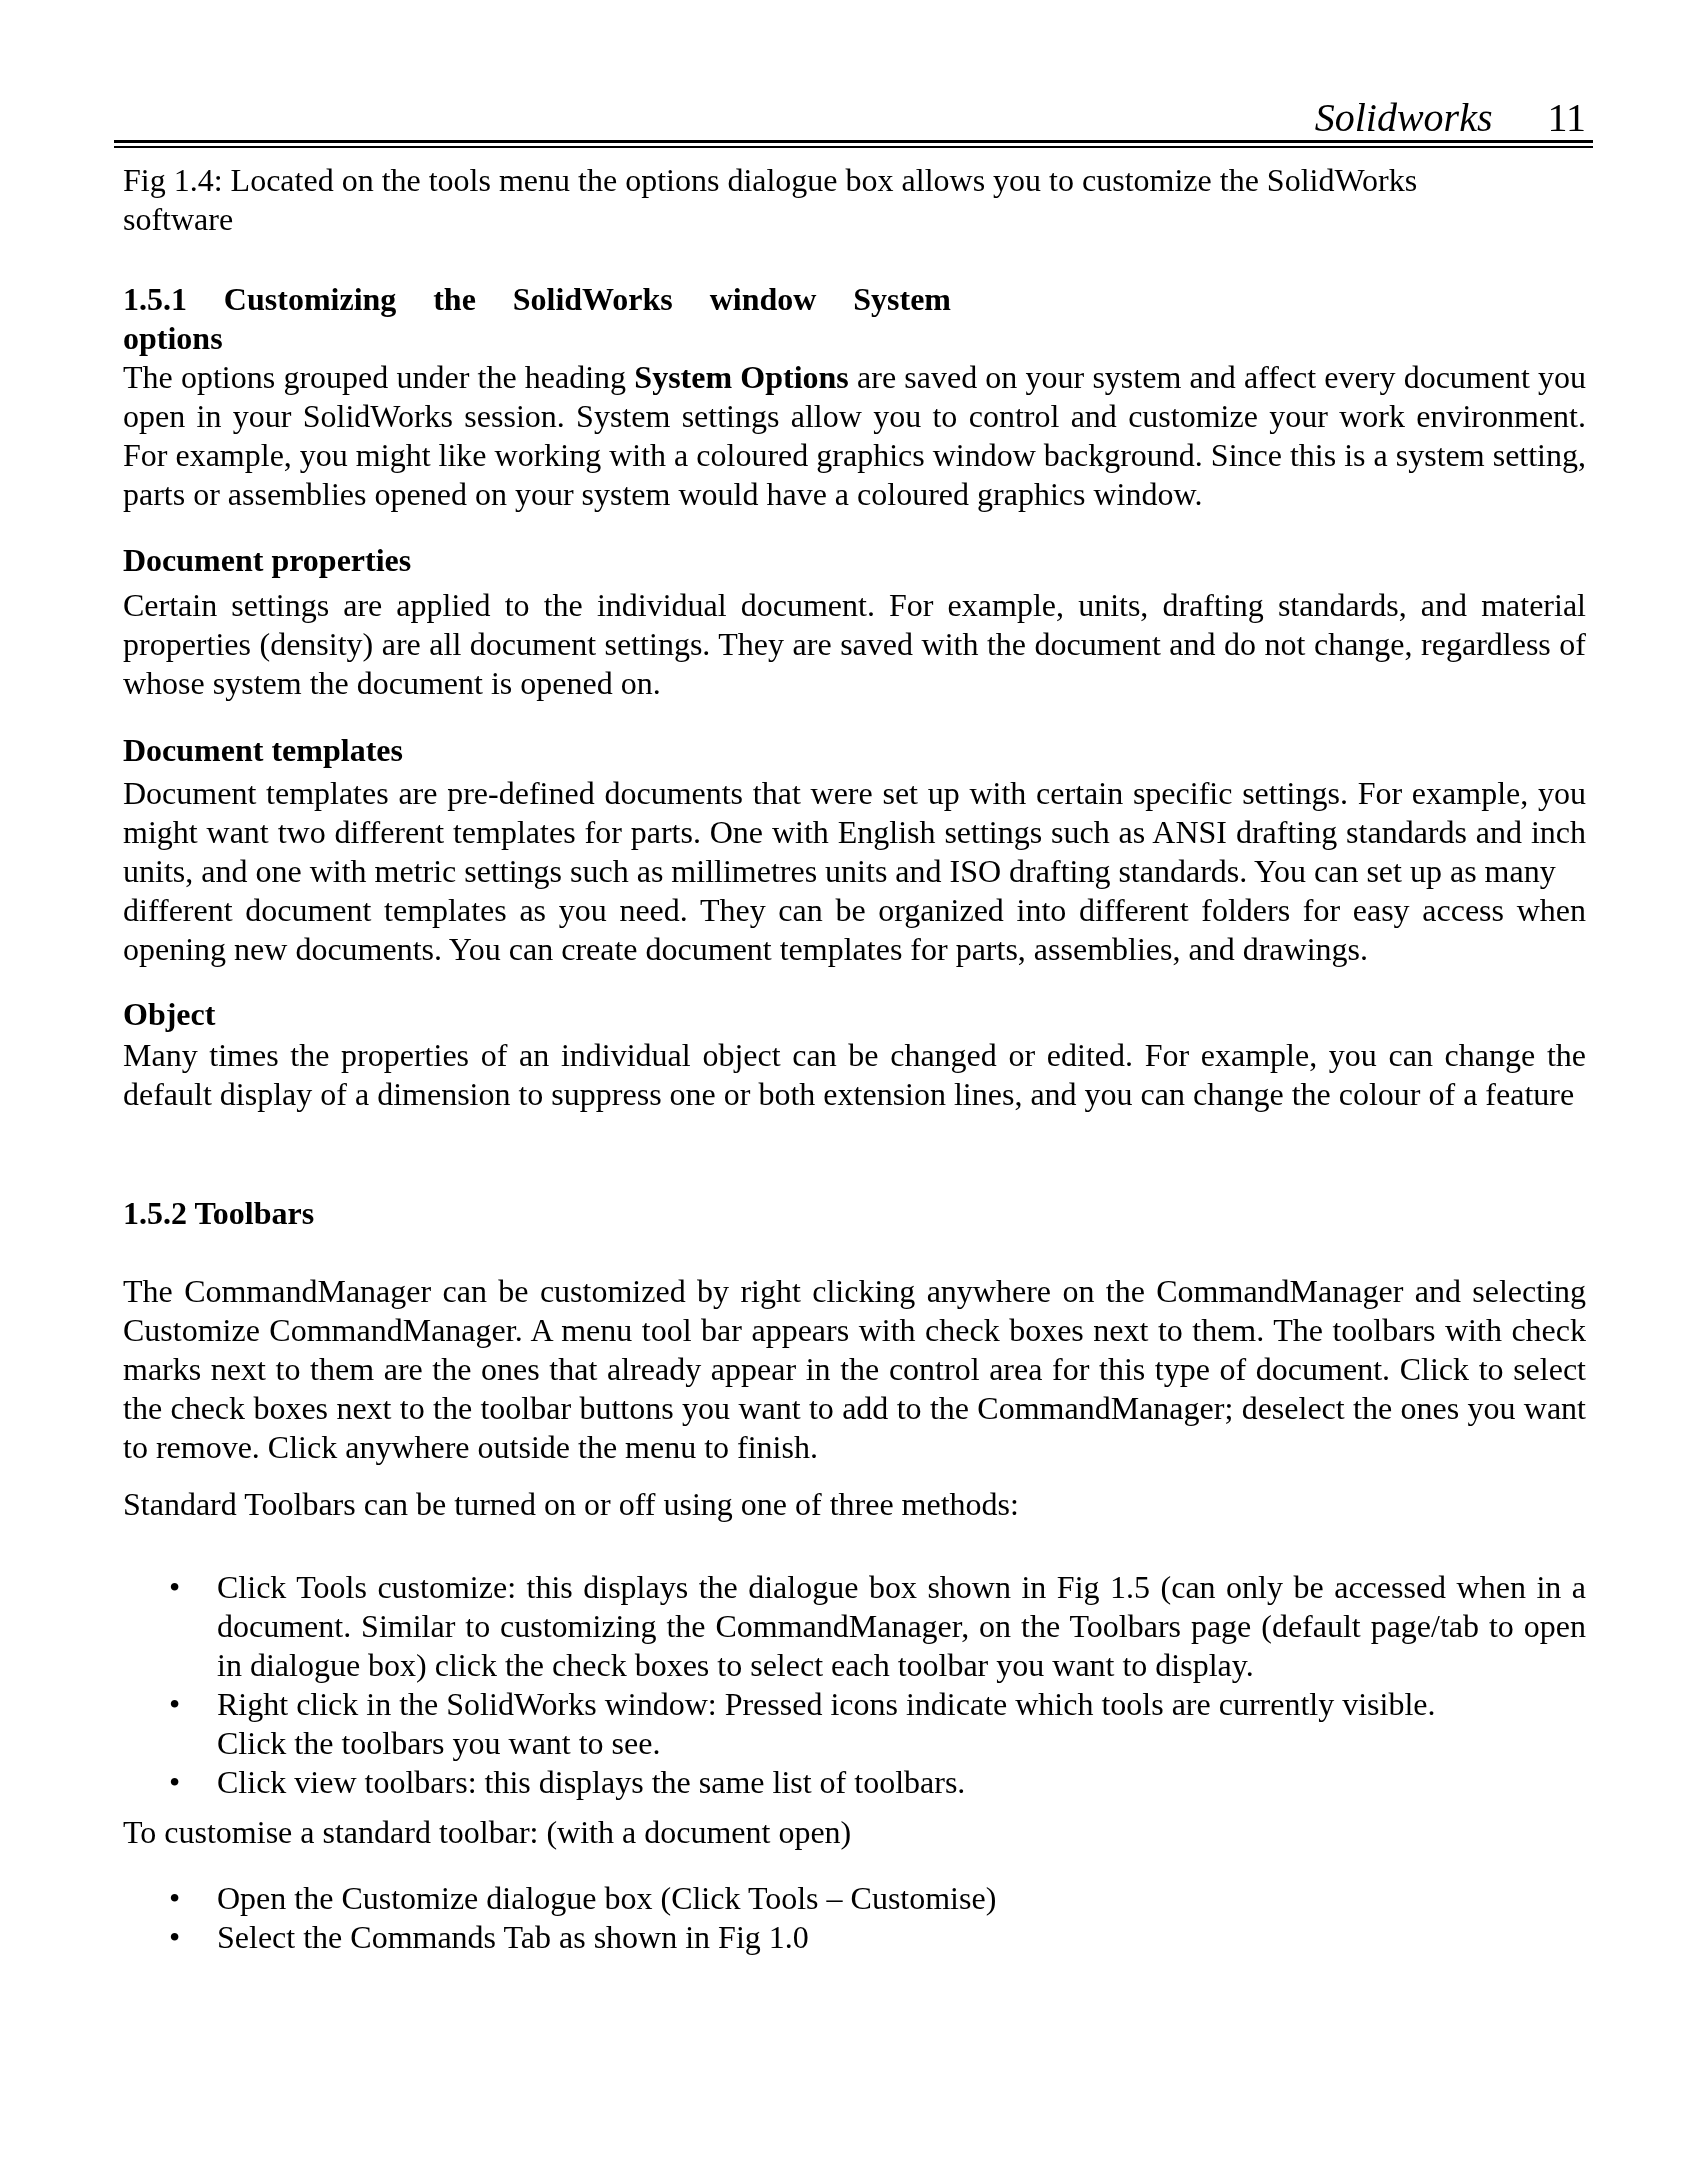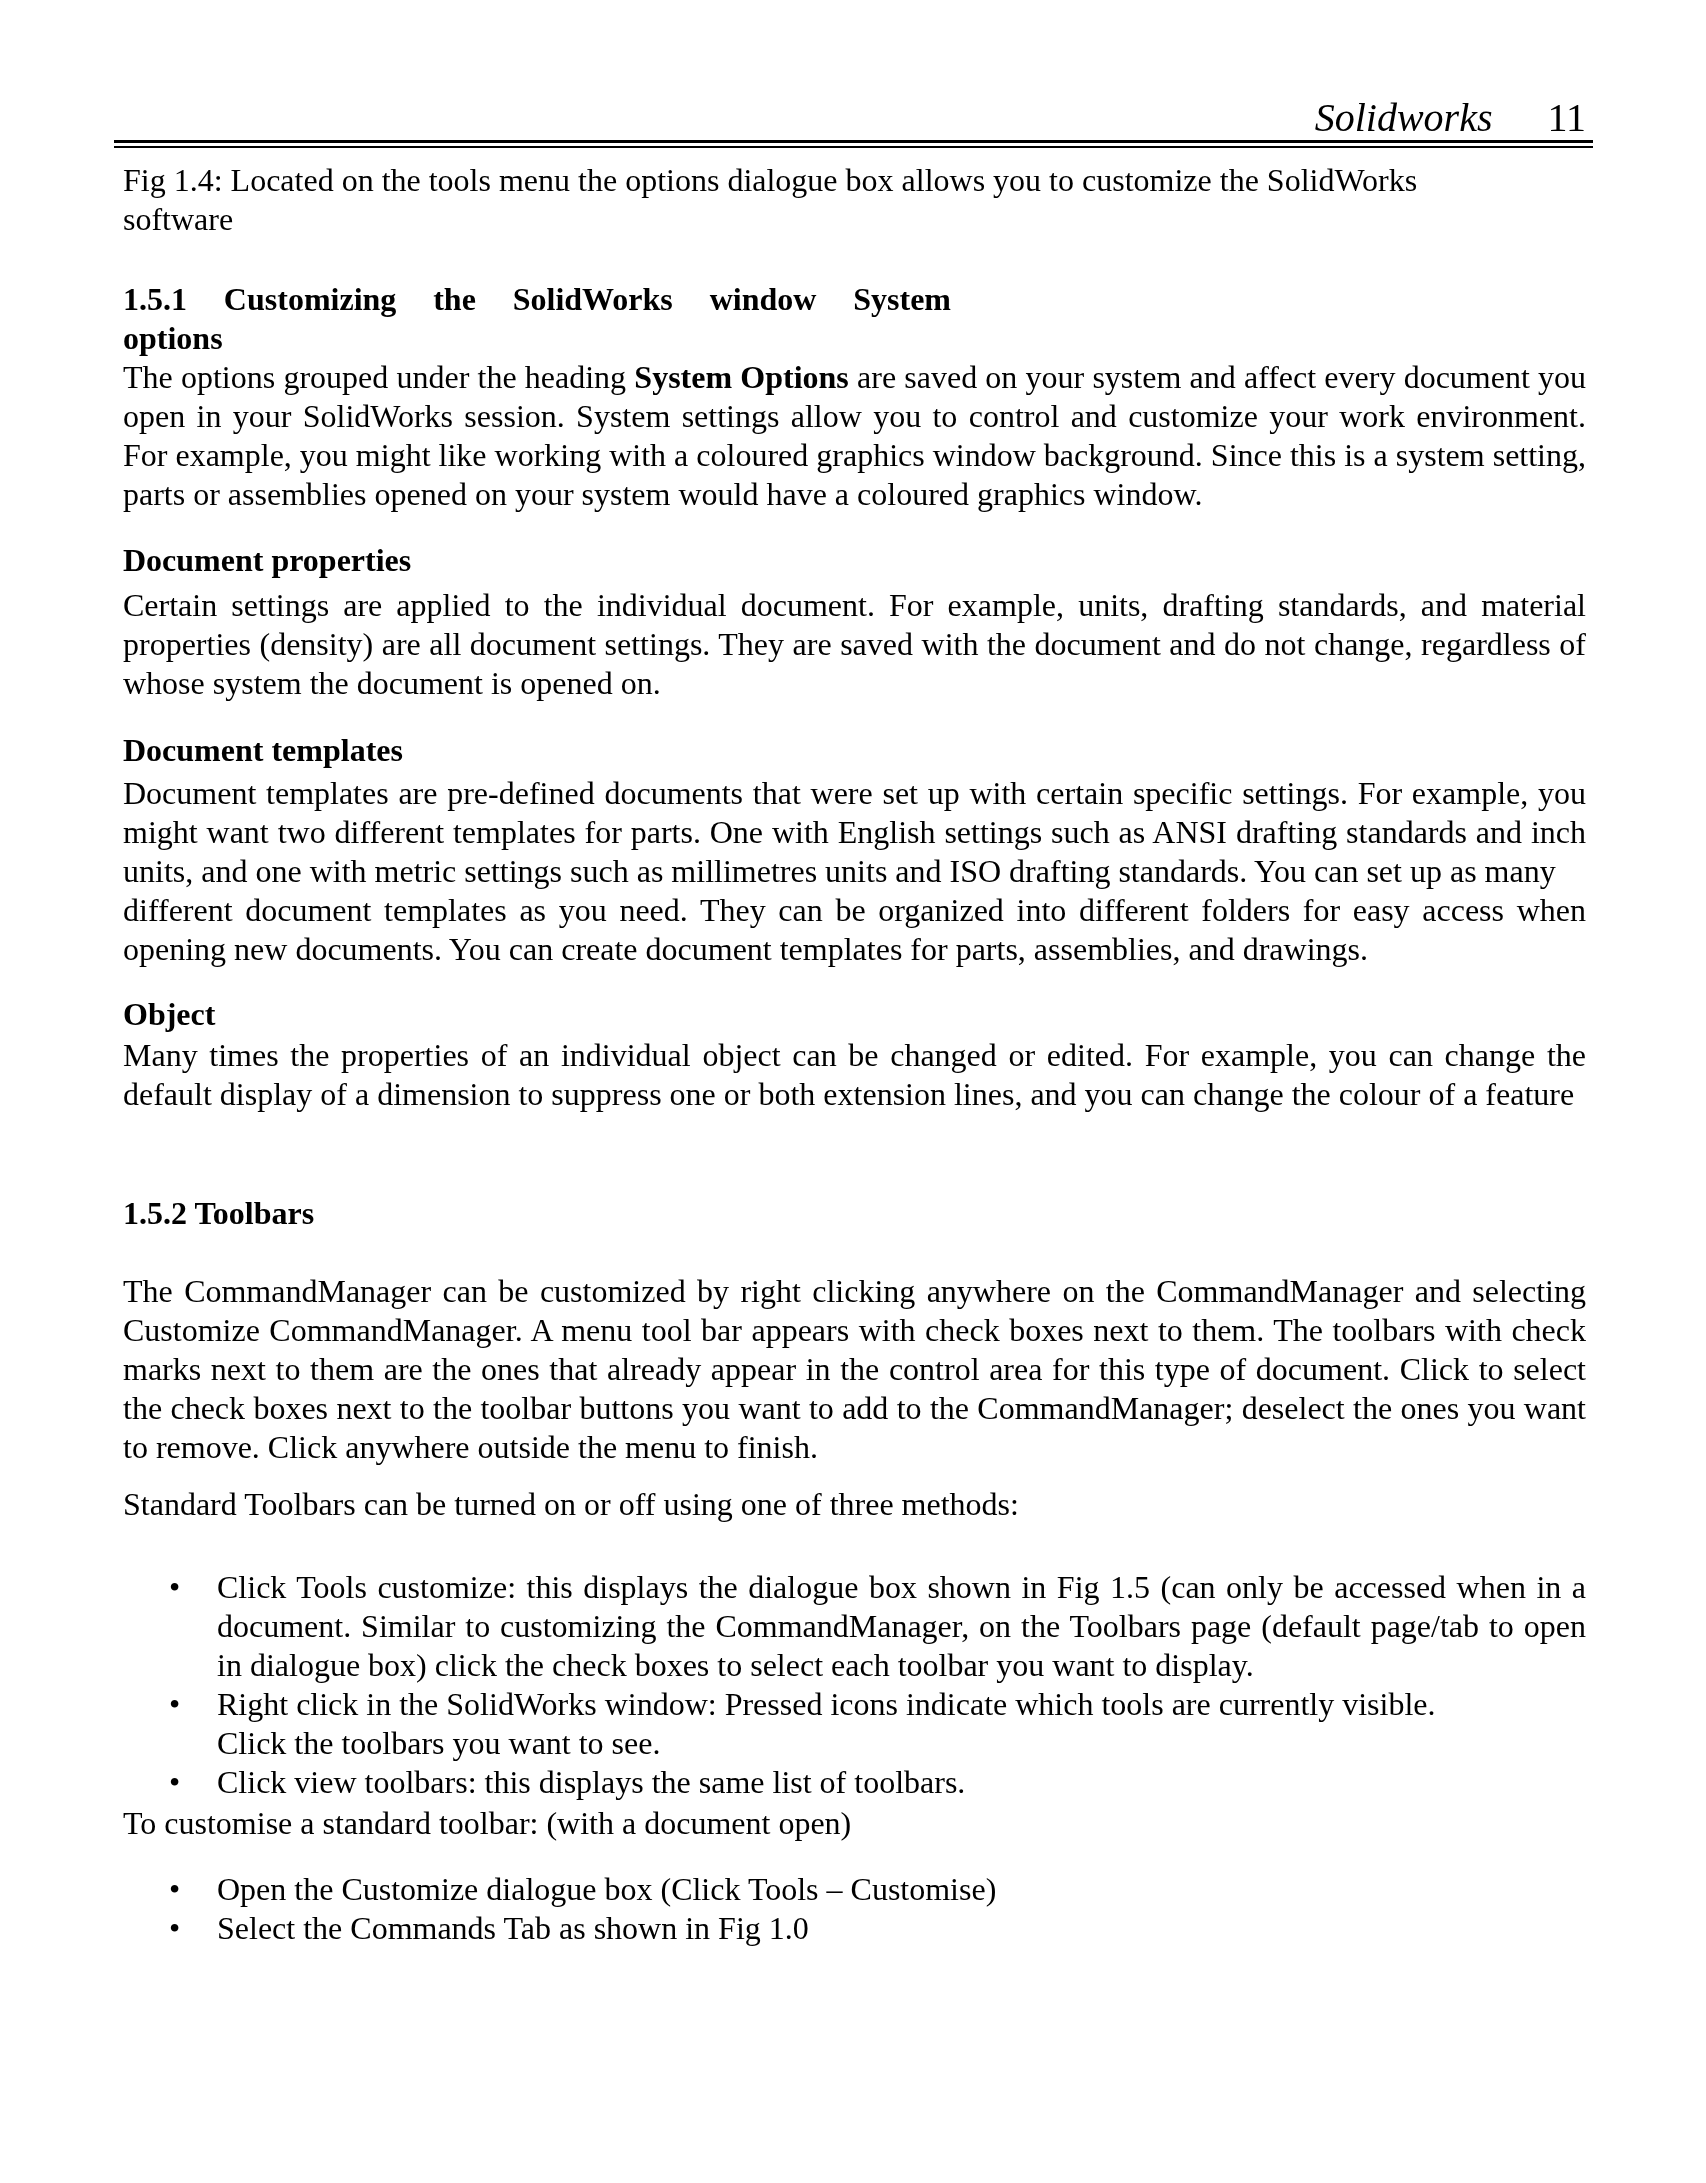--- a/index.html
+++ b/index.html
@@ -46,21 +46,21 @@
   .h-docprops     { margin-top: 27px; }
   .p-docprops     { margin-top: 6px;  text-align: justify; }
   .h-doctempl     { margin-top: 28px; }
   .p-doctempl-1   { margin-top: 4px;  text-align: justify; }
   .p-doctempl-2   { margin-top: 0;    text-align: justify; }
   .h-object       { margin-top: 26px; }
   .p-object       { margin-top: 2px;  text-align: justify; }
   .h152           { margin-top: 80px; font-weight: bold; }
   .p-cmd          { margin-top: 39px; text-align: justify; }
   .p-standard     { margin-top: 18px; text-align: left; }
-  .p-tocustomise  { margin-top: 2px; text-align: left; }
+  .p-tocustomise  { margin-top: 11px; text-align: left; }
 
   ul.bullets {
     list-style: none;
     padding-left: 94px;
   }
   .ul-methods { margin-top: 44px; }
   .ul-steps   { margin-top: 27px; }
   ul.bullets li {
     position: relative;
     text-align: justify;

